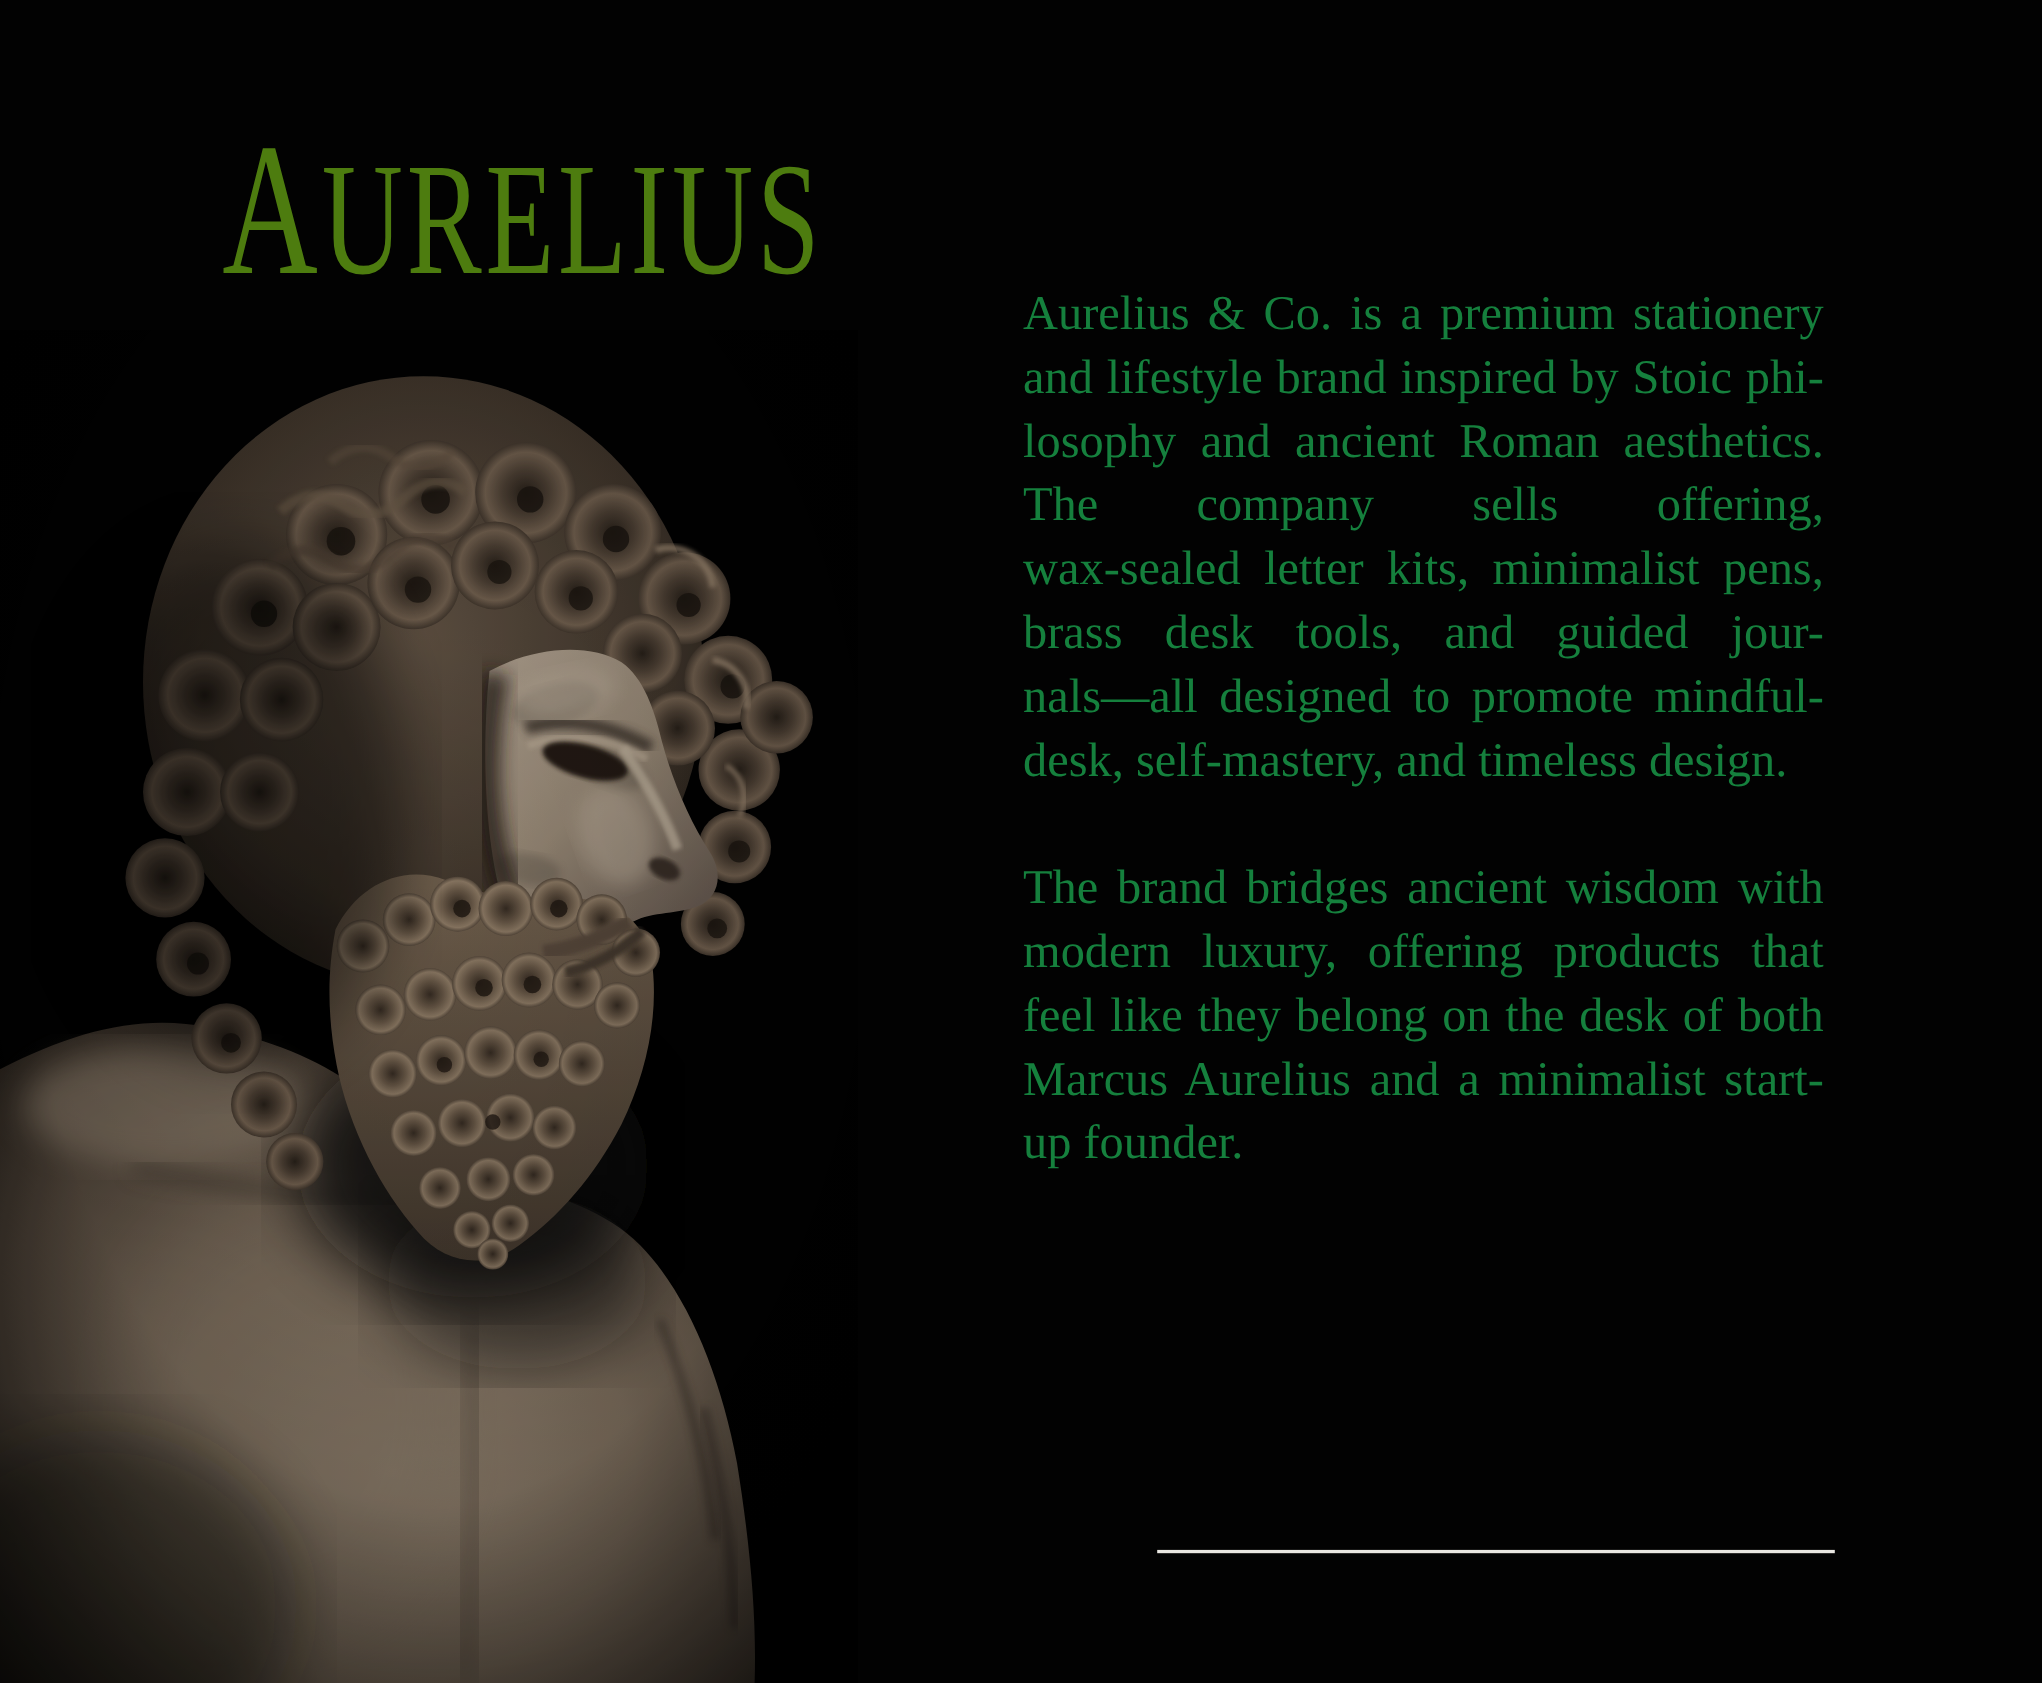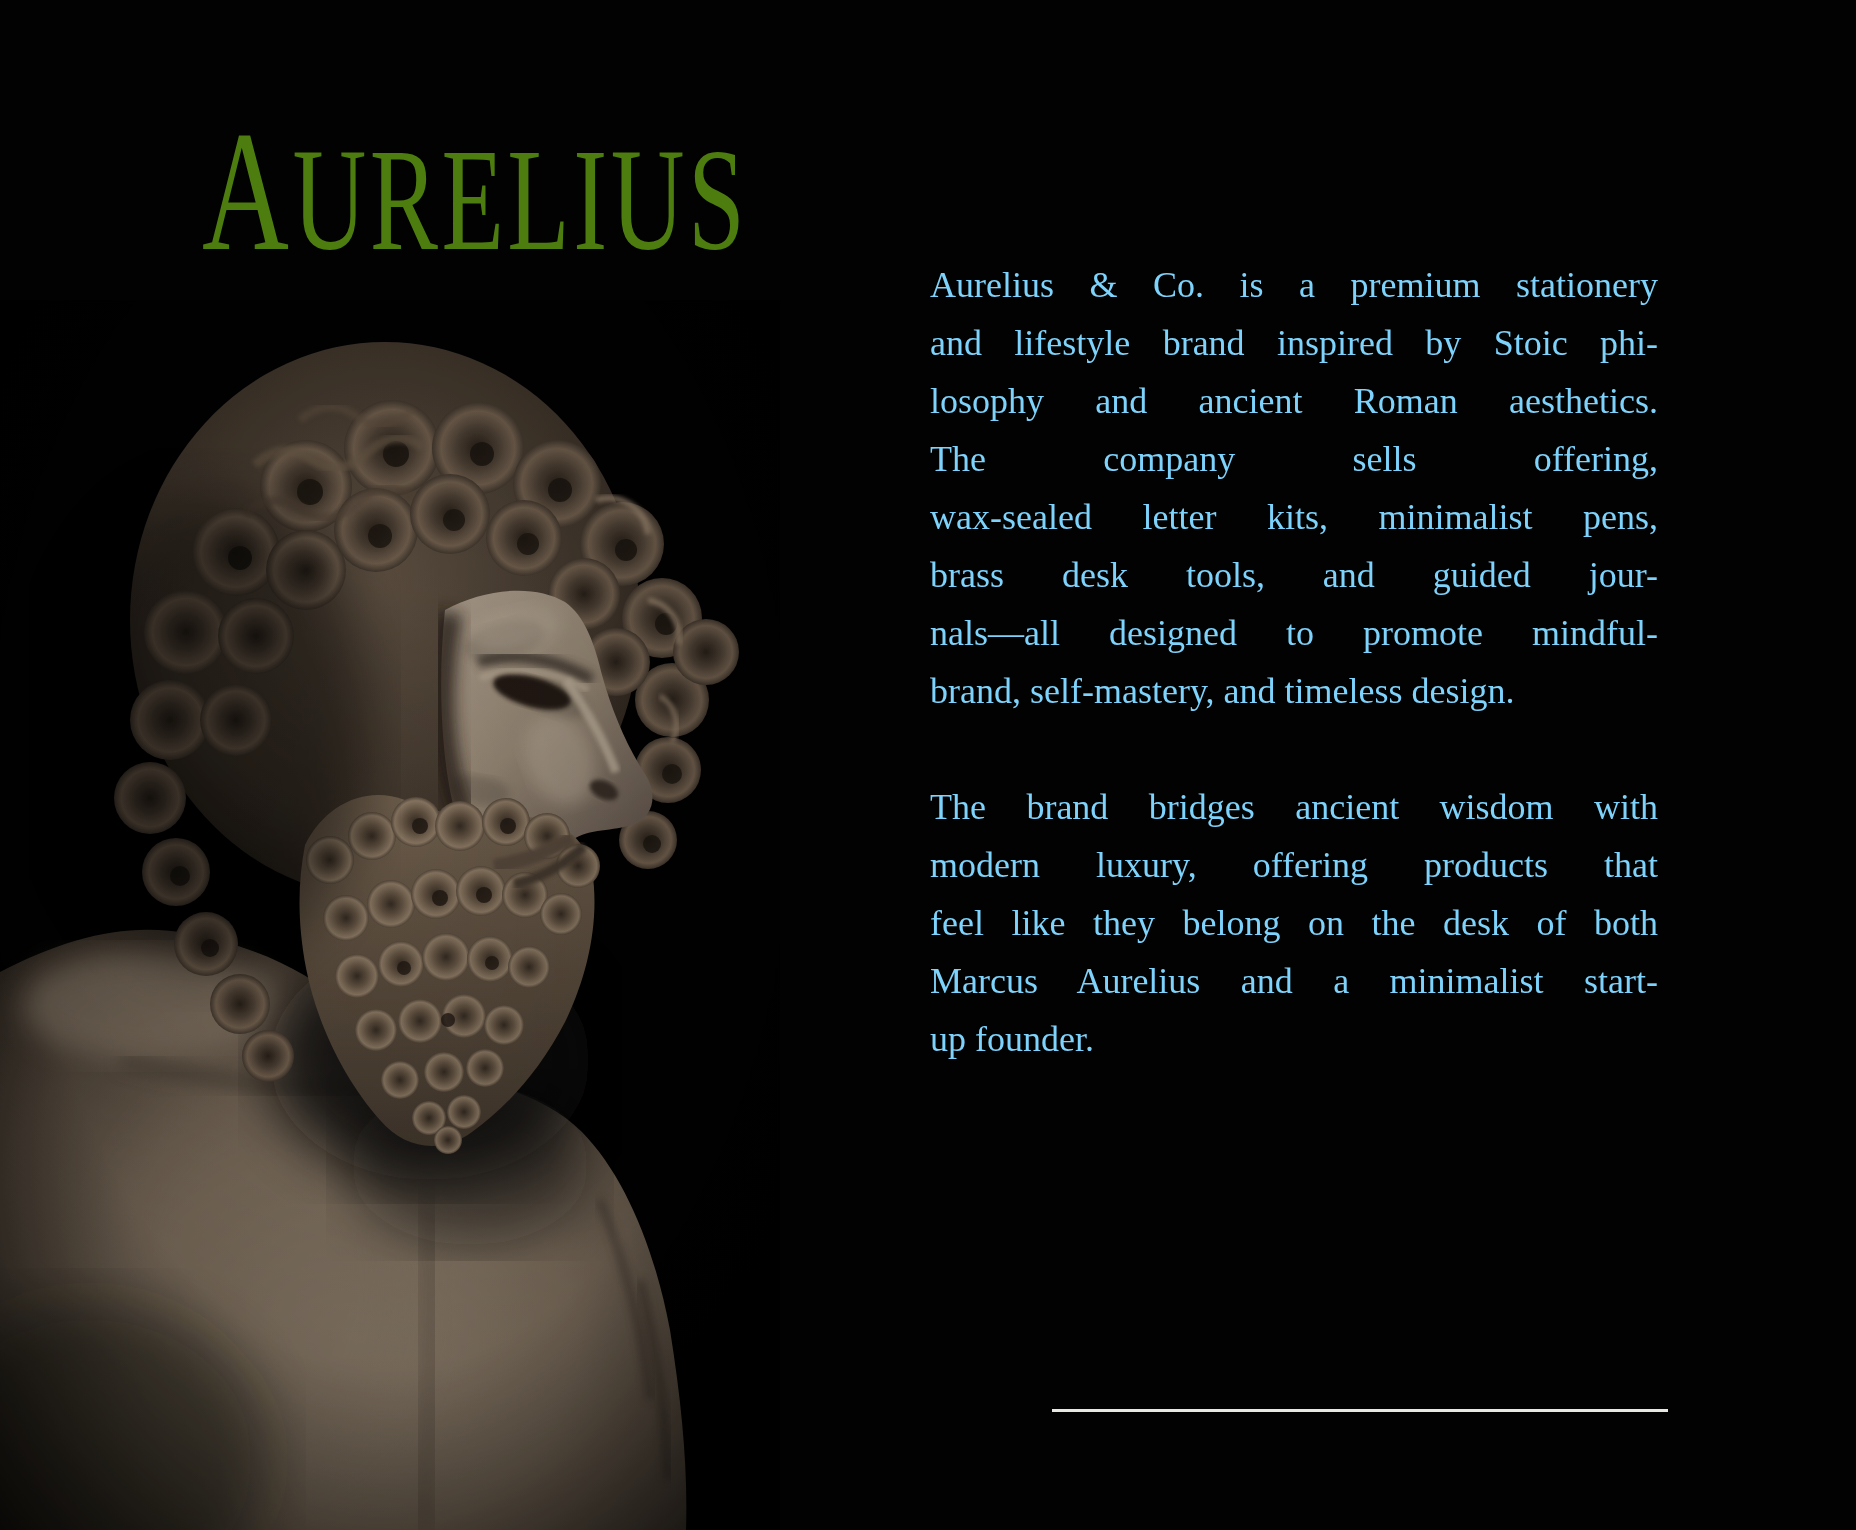--- a/index.html
+++ b/index.html
@@ -20,21 +20,21 @@
     display: inline-block;
     transform: scaleX(0.70);
     transform-origin: 0 0;
     letter-spacing: 5px;
   }
   .title-initial { font-size: 172px; }
   .title-rest    { font-size: 146px; }
   
   .about {
     position: absolute; left: 930px; top: 256px; width: 728px;
-    color: #7dd3fc; font-size: 36px; line-height: 58px;
+    color: #15803d; font-size: 44px; line-height: 58px;
   }
   .para { margin: 0; }
   .para + .para { margin-top: 58px; }
   .ln {
     text-align: justify;
     text-align-last: justify;
     text-justify: inter-word;
     white-space: normal;
     overflow: hidden;
     height: 58px;
@@ -280,21 +280,21 @@
 
   <div class="about">
     <div class="para">
       <div class="ln">Aurelius &amp; Co. is a premium stationery</div>
       <div class="ln">and lifestyle brand inspired by Stoic phi-</div>
       <div class="ln">losophy and ancient Roman aesthetics.</div>
       <div class="ln">The company sells offering,</div>
       <div class="ln">wax-sealed letter kits, minimalist pens,</div>
       <div class="ln">brass desk tools, and guided jour-</div>
       <div class="ln">nals—all designed to promote mindful-</div>
-      <div class="ln last">brand, self-mastery, and timeless design.</div>
+      <div class="ln last">desk, self-mastery, and timeless design.</div>
     </div>
     <div class="para">
       <div class="ln">The brand bridges ancient wisdom with</div>
       <div class="ln">modern luxury, offering products that</div>
       <div class="ln">feel like they belong on the desk of both</div>
       <div class="ln">Marcus Aurelius and a minimalist start-</div>
       <div class="ln last">up founder.</div>
     </div>
   </div>
 

